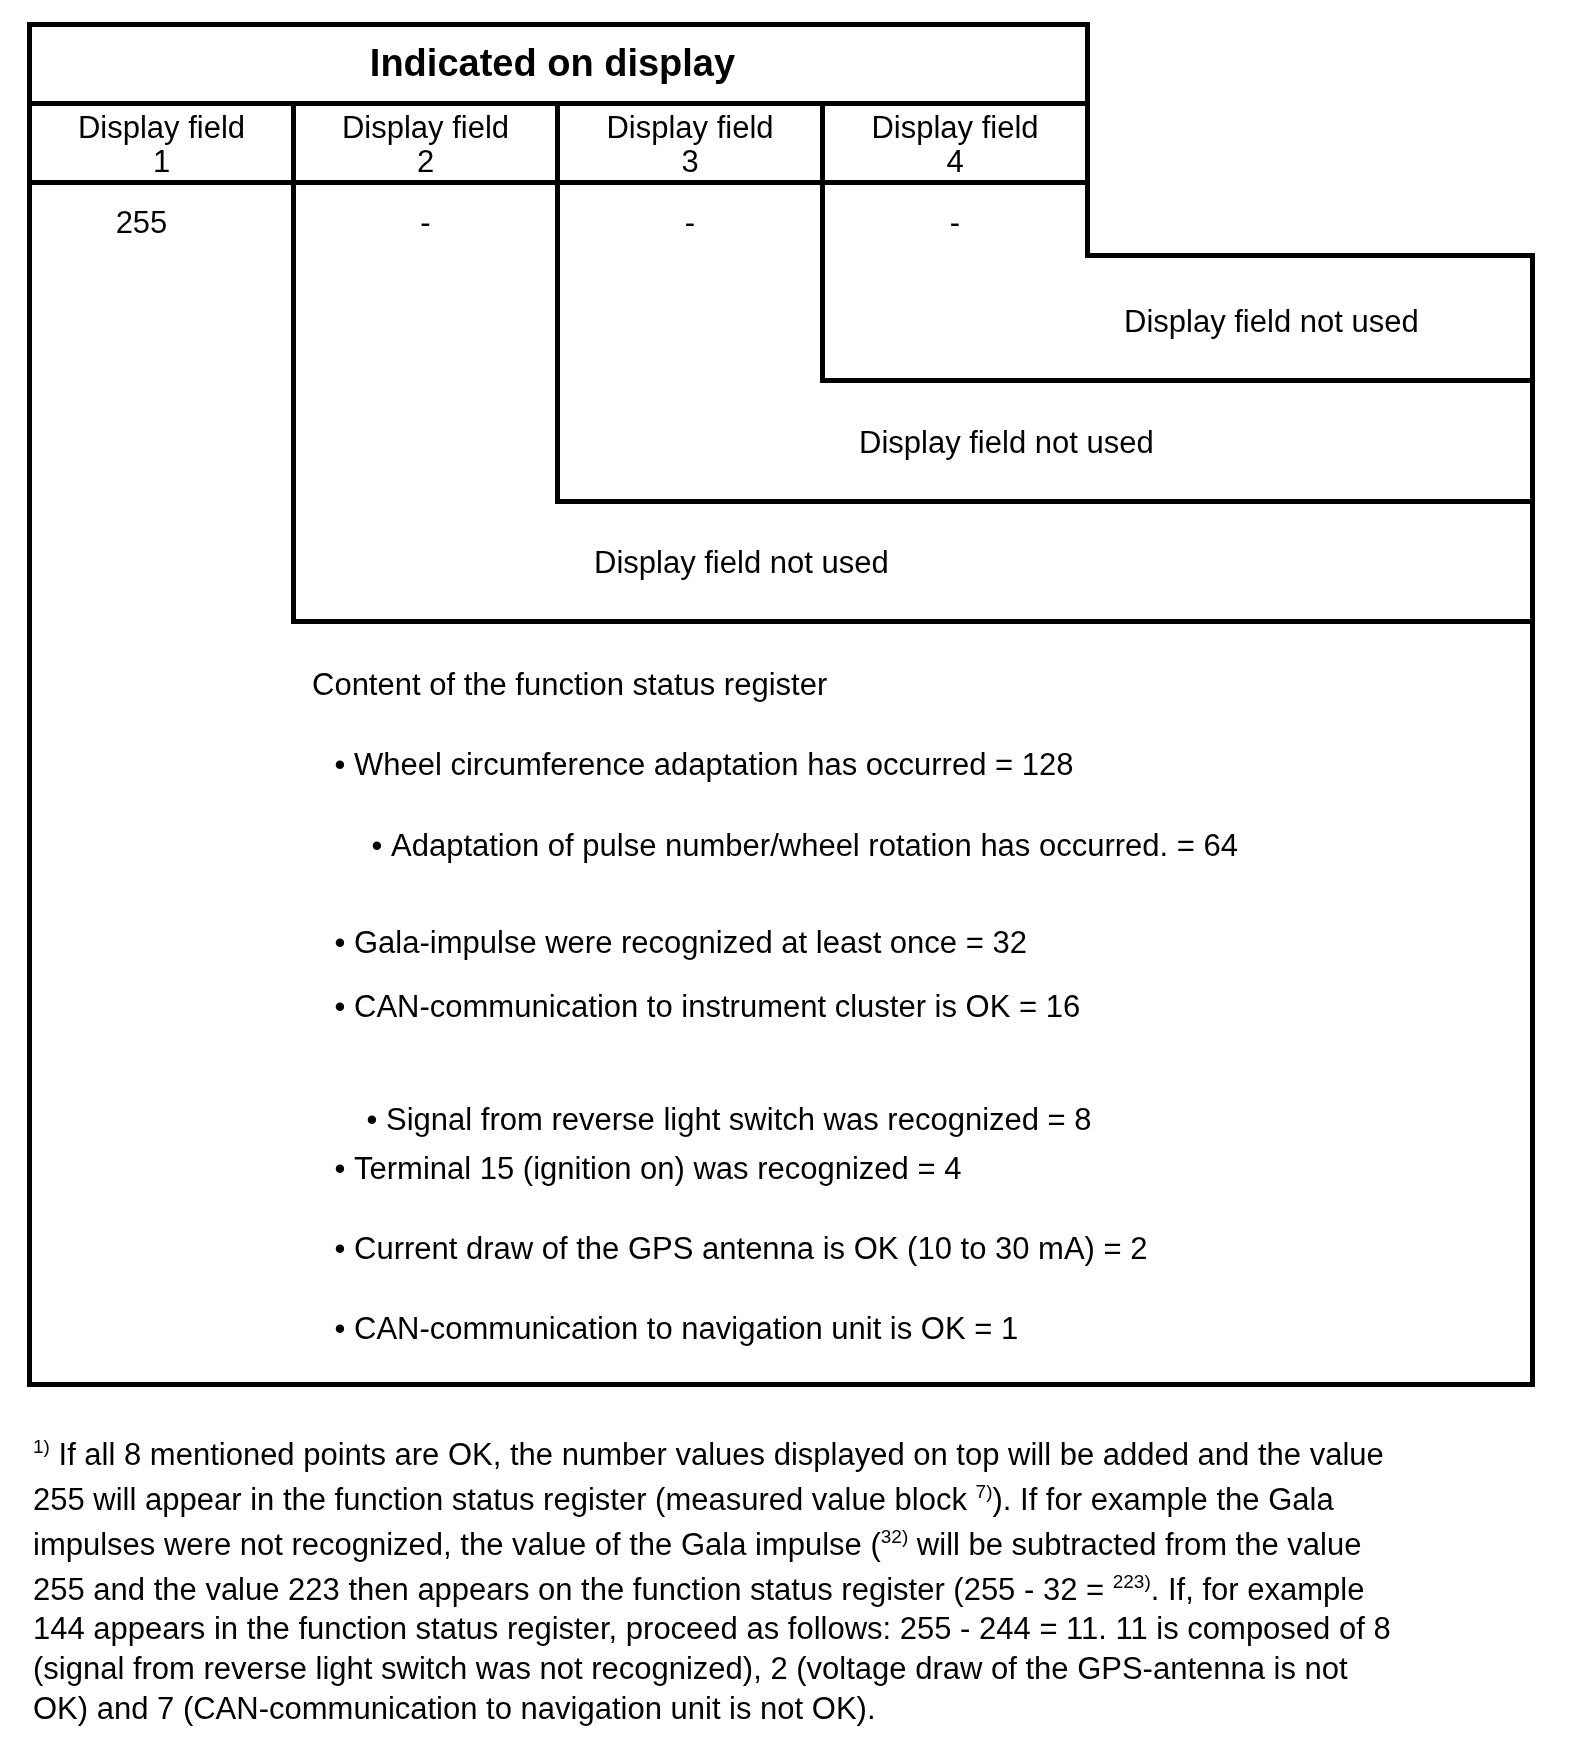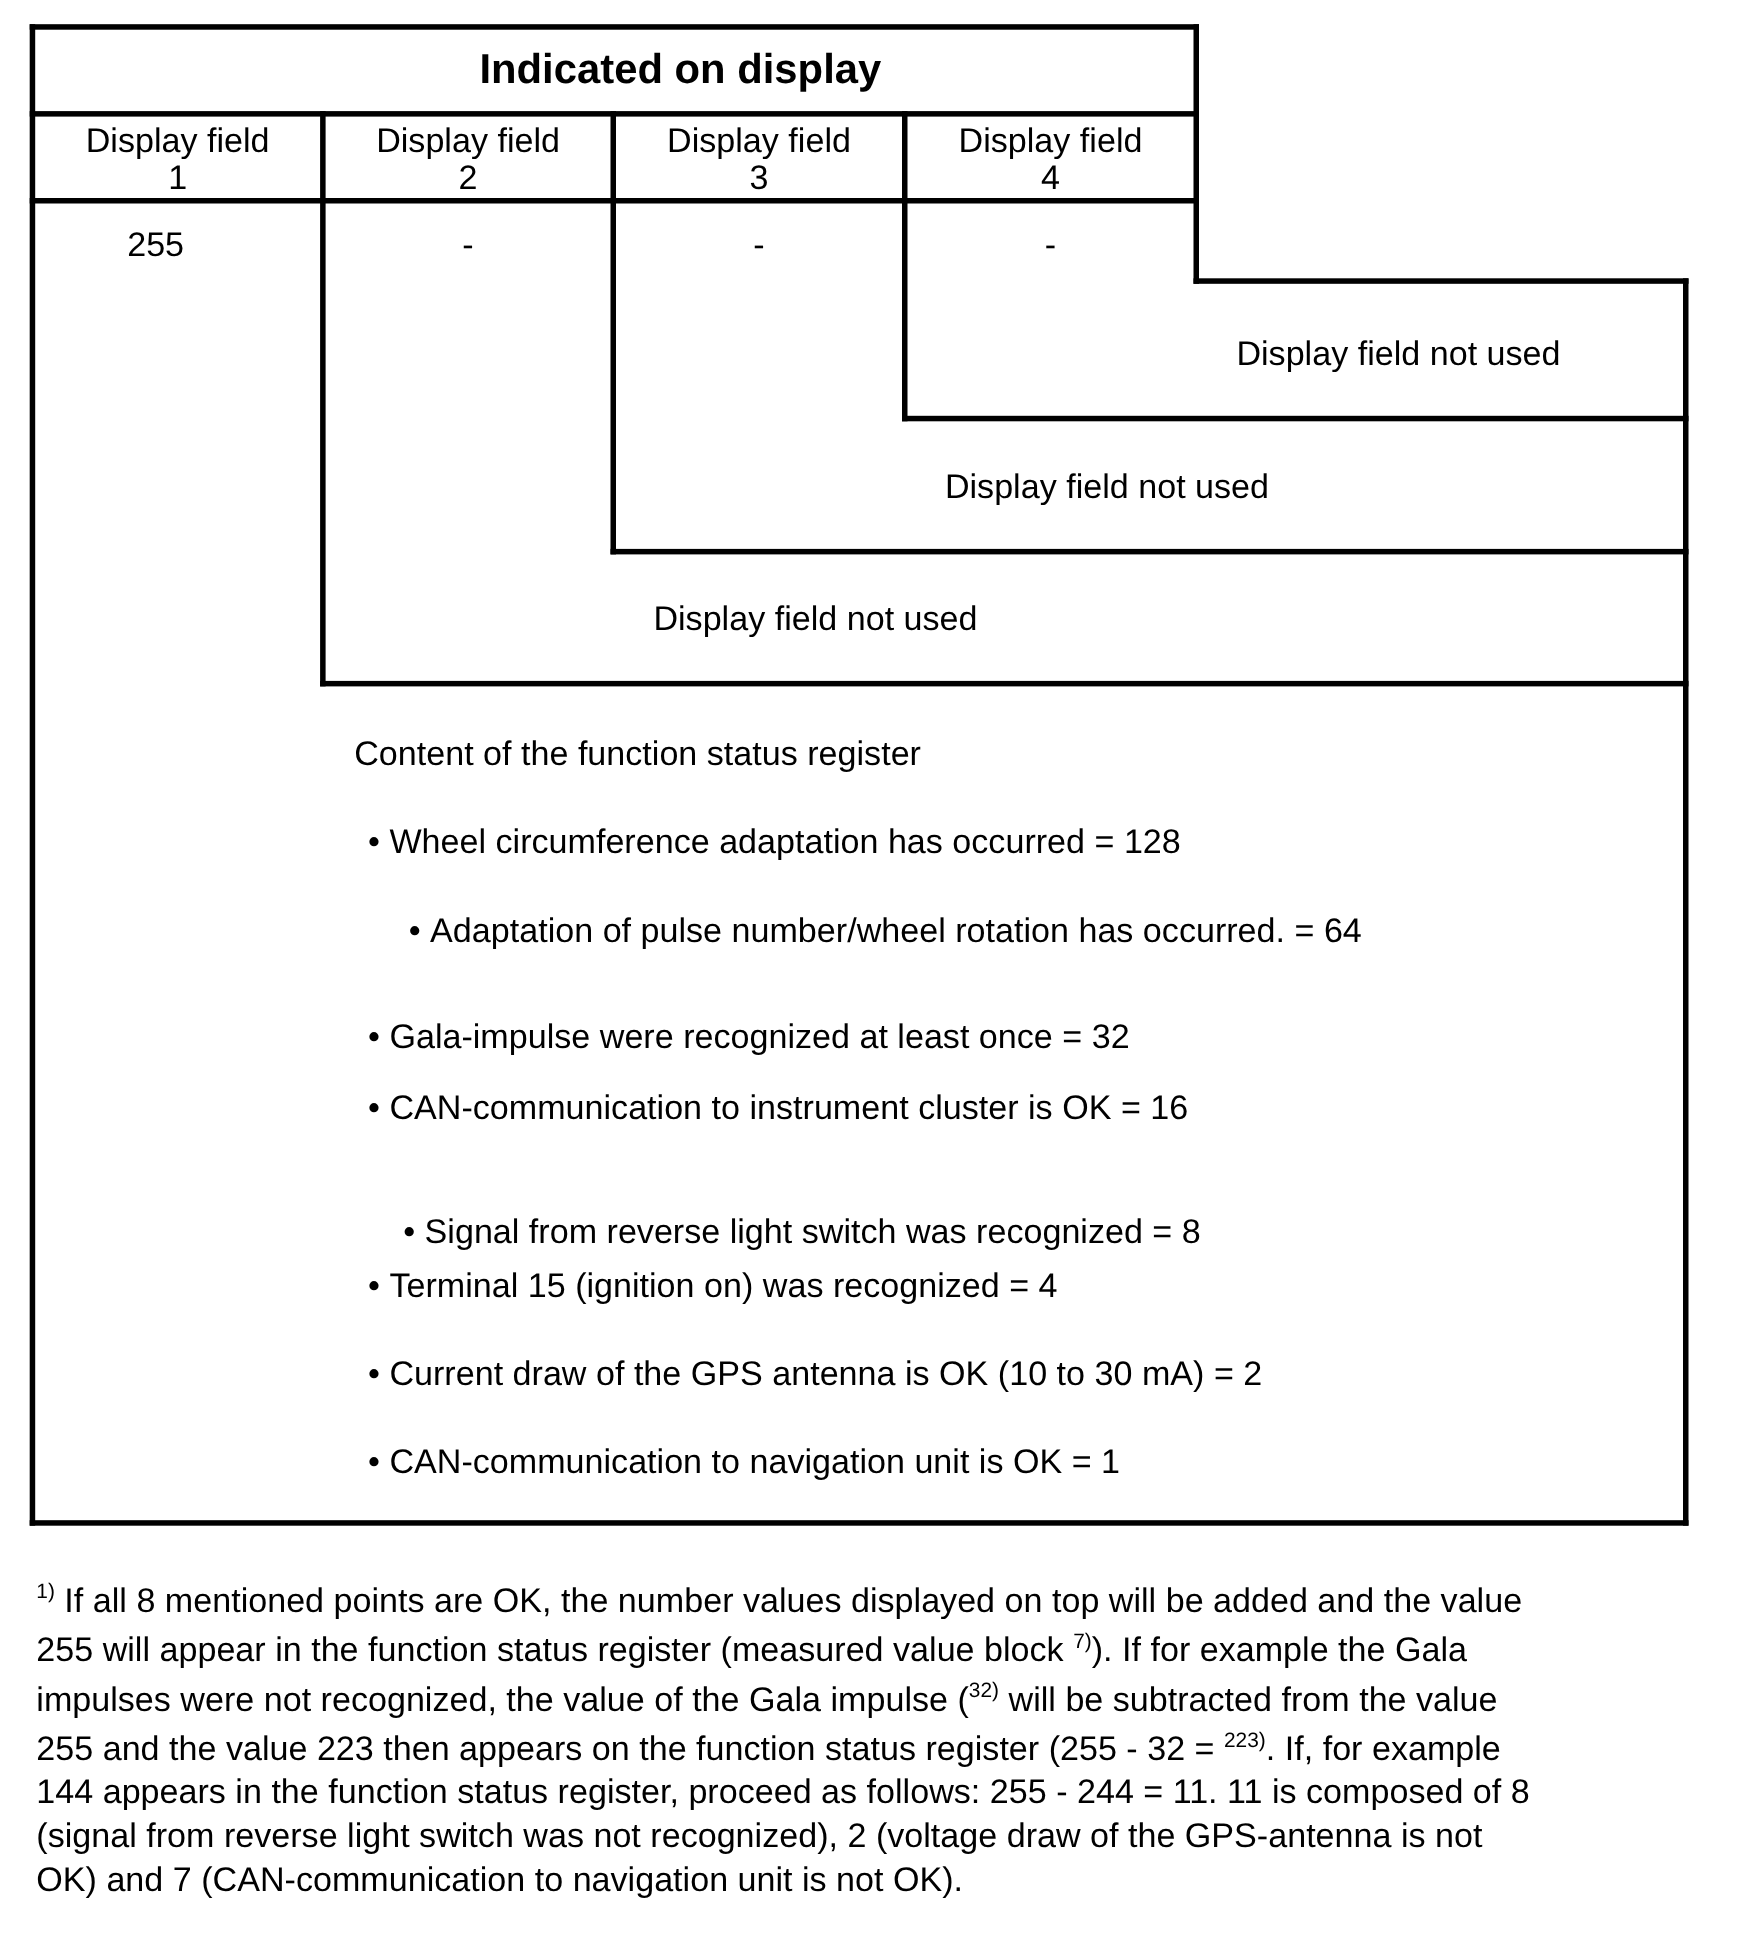--- a/index.html
+++ b/index.html
@@ -68,21 +68,21 @@
 <div class="ln" style="left:291px; top:101px; width:5px; height:523px;"></div>
 <div class="ln" style="left:555px; top:101px; width:5px; height:403px;"></div>
 <div class="ln" style="left:820px; top:101px; width:5px; height:282px;"></div>
 <div class="ln" style="left:1085px; top:253px; width:450px; height:5px;"></div>
 <div class="ln" style="left:1530px; top:253px; width:5px; height:1134px;"></div>
 <div class="ln" style="left:820px; top:378px; width:715px; height:5px;"></div>
 <div class="ln" style="left:555px; top:499px; width:980px; height:5px;"></div>
 <div class="ln" style="left:291px; top:619px; width:1244px; height:5px;"></div>
 <div class="ln" style="left:27px; top:1382px; width:1508px; height:5px;"></div>
 
-<div class="txt title center" style="left:48px; width:1053px; top:44px;padding-left:44px;">Indicated on display</div>
+<div class="txt title center" style="left:26px; width:1053px; top:44px;">Indicated on display</div>
 
 <div class="txt center" style="left:32px; width:259px; top:111px; line-height:34px;">
   <div>Display field</div>
   <div>1</div>
 </div>
 <div class="txt center" style="left:296px; width:259px; top:111px; line-height:34px;">
   <div>Display field</div>
   <div>2</div>
 </div>
 <div class="txt center" style="left:560px; width:260px; top:111px; line-height:34px;">
@@ -96,21 +96,21 @@
 
 <div class="txt center" style="left:32px; width:219px; top:207px;">255</div>
 <div class="txt center" style="left:296px; width:259px; top:207px;">-</div>
 <div class="txt center" style="left:560px; width:260px; top:207px;">-</div>
 <div class="txt center" style="left:825px; width:260px; top:207px;">-</div>
 
 <div class="txt" style="left:1124px; top:306px;">Display field not used</div>
 <div class="txt" style="left:859px; top:427px;">Display field not used</div>
 <div class="txt" style="left:594px; top:547px;">Display field not used</div>
 
-<div class="txt" style="left:322px; top:669px;">Content of the function status register</div>
+<div class="txt" style="left:312px; top:669px;">Content of the function status register</div>
 
 <div class="bullet-row" style="top:749px;">
   <span class="dot">•</span><span>Wheel circumference adaptation has occurred = 128</span>
 </div>
 <div class="bullet-row" style="top:830px;margin-left:37px;">
   <span class="dot">•</span><span>Adaptation of pulse number/wheel rotation has occurred. = 64</span>
 </div>
 <div class="bullet-row" style="top:927px;">
   <span class="dot">•</span><span>Gala-impulse were recognized at least once = 32</span>
 </div>

